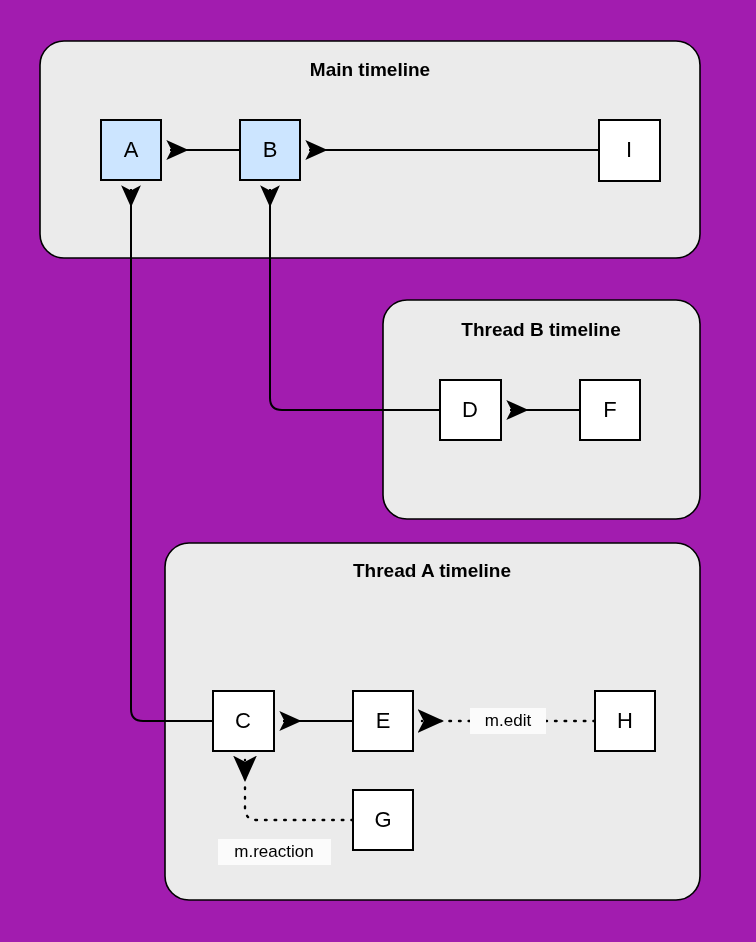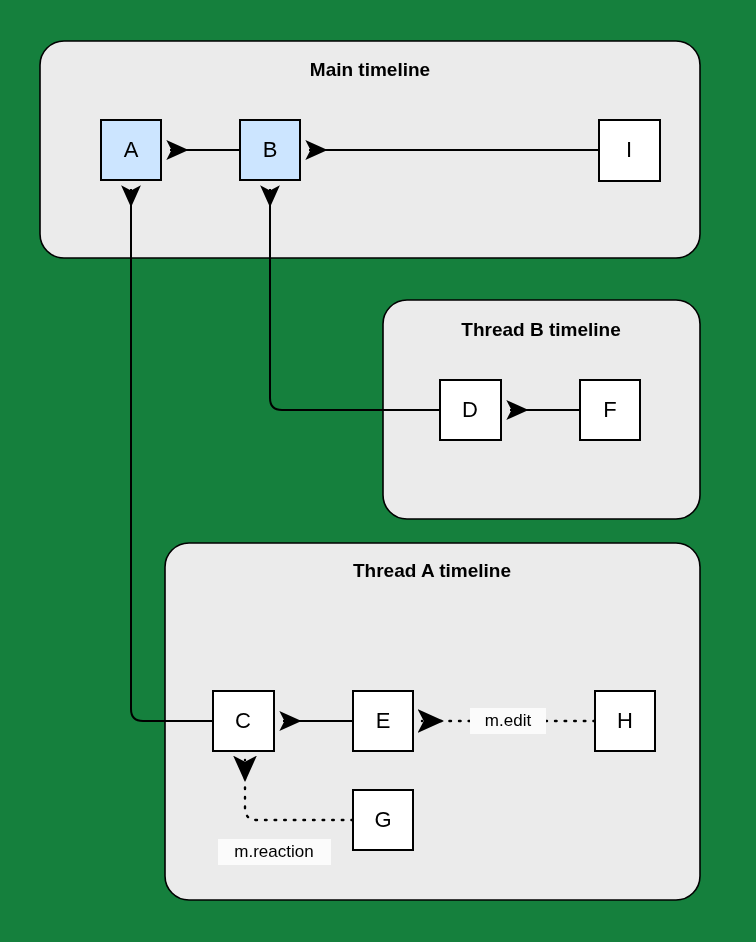--- a/index.html
+++ b/index.html
@@ -7,21 +7,21 @@
     padding: 0;
     background: #ffffff;
   }
   body {
     font-family: "Liberation Sans", sans-serif;
   }
   #canvas {
     position: relative;
     width: 756px;
     height: 942px;
-    background: #15803d;
+    background: #a21caf;
     overflow: hidden;
   }
   #diagram-svg {
     position: absolute;
     left: 0;
     top: 0;
     width: 756px;
     height: 942px;
   }
   .group-title {

